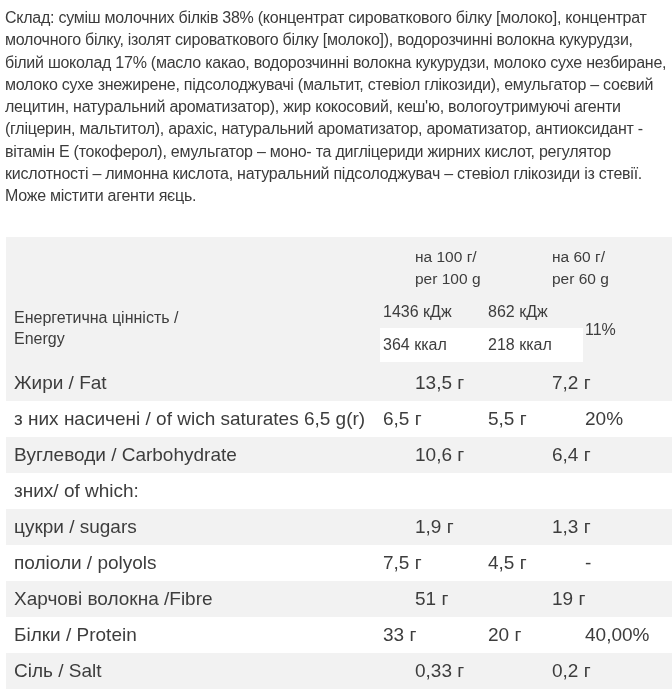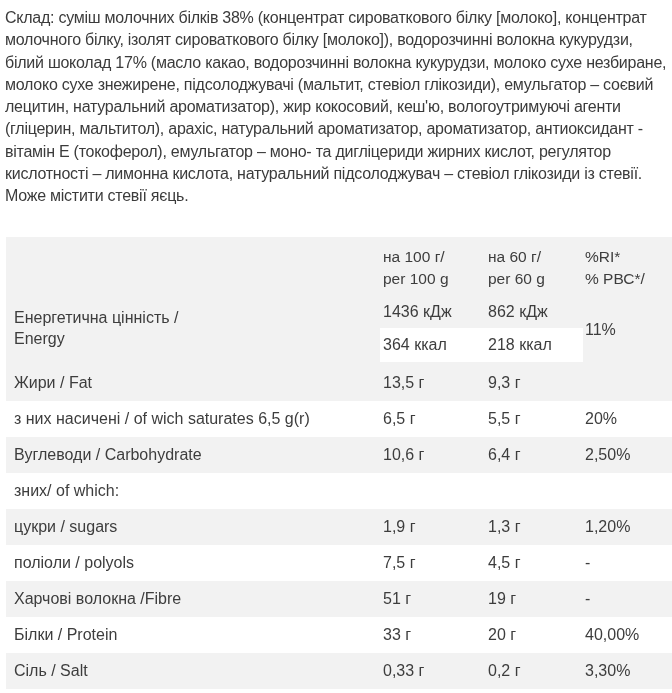--- a/index.html
+++ b/index.html
@@ -32,21 +32,21 @@
     position: absolute;
     top: 237px;
     left: 6px;
     width: 666px;
   }
   .cols {
     display: grid;
     grid-template-columns: 377px 105px 97px 1fr;
   }
   .cell-label { padding-left: 8px; }
-  .g { background: #f2f2f2; }
+  .g { background: #f2f2f2; gap: 32px; }
   .w { background: #ffffff; }
   
   .thead {
     height: 58px;
     padding-top: 9px;
     font-size: 15.5px;
     line-height: 22px;
   }
   
   .energy {
@@ -64,39 +64,39 @@
   }
   .energy .cols { position: relative; z-index: 1; }
   .energy .cell-label { padding-top: 12px; line-height: 21px; }
   .energy .vcell { padding-top: 8px; }
   .energy .kcal { margin-top: 15px; }
   .energy .ri-cell { padding-top: 26px; }
   
   .row {
     height: 36px;
     align-items: center;
-    font-size: 16px;
+    font-size: 19px;
   }
   .row > div { line-height: 36px; }
 </style>
 </head>
 <body>
 
 <div class="page">
 
   <div class="ingredients">
     <div class="ing-line">Склад: суміш молочних білків 38% (концентрат сироваткового білку [молоко], концентрат</div>
     <div class="ing-line">молочного білку, ізолят сироваткового білку [молоко]), водорозчинні волокна кукурудзи,</div>
     <div class="ing-line">білий шоколад 17% (масло какао, водорозчинні волокна кукурудзи, молоко сухе незбиране,</div>
     <div class="ing-line">молоко сухе знежирене, підсолоджувачі (мальтит, стевіол глікозиди), емульгатор – соєвий</div>
     <div class="ing-line">лецитин, натуральний ароматизатор), жир кокосовий, кеш'ю, вологоутримуючі агенти</div>
     <div class="ing-line">(гліцерин, мальтитол), арахіс, натуральний ароматизатор, ароматизатор, антиоксидант -</div>
     <div class="ing-line">вітамін Е (токоферол), емульгатор – моно- та дигліцериди жирних кислот, регулятор</div>
     <div class="ing-line">кислотності – лимонна кислота, натуральний підсолоджувач – стевіол глікозиди із стевії.</div>
-    <div class="ing-line">Може містити стевії яєць.</div>
+    <div class="ing-line">Може містити агенти яєць.</div>
   </div>
 
   <div class="ntable">
 
     <div class="thead cols g">
       <div class="cell-label"></div>
       <div>
         <div>на 100 г/</div>
         <div>per 100 g</div>
       </div>
@@ -125,21 +125,21 @@
           <div>862 кДж</div>
           <div class="kcal">218 ккал</div>
         </div>
         <div class="ri-cell">11%</div>
       </div>
     </div>
 
     <div class="row cols g">
       <div class="cell-label">Жири / Fat</div>
       <div>13,5 г</div>
-      <div>9,3 г</div>
+      <div>7,2 г</div>
     </div>
 
     <div class="row cols w">
       <div class="cell-label">з них насичені / of wich saturates 6,5 g(r)</div>
       <div>6,5 г</div>
       <div>5,5 г</div>
       <div>20%</div>
     </div>
 
     <div class="row cols g">

